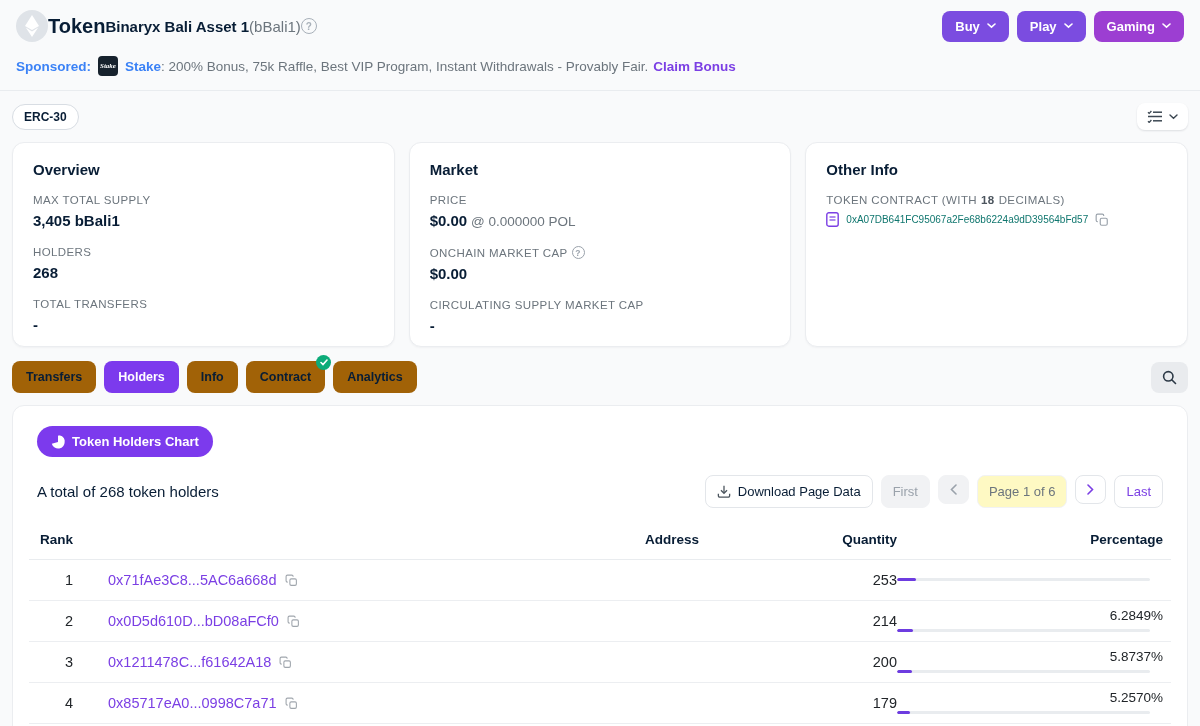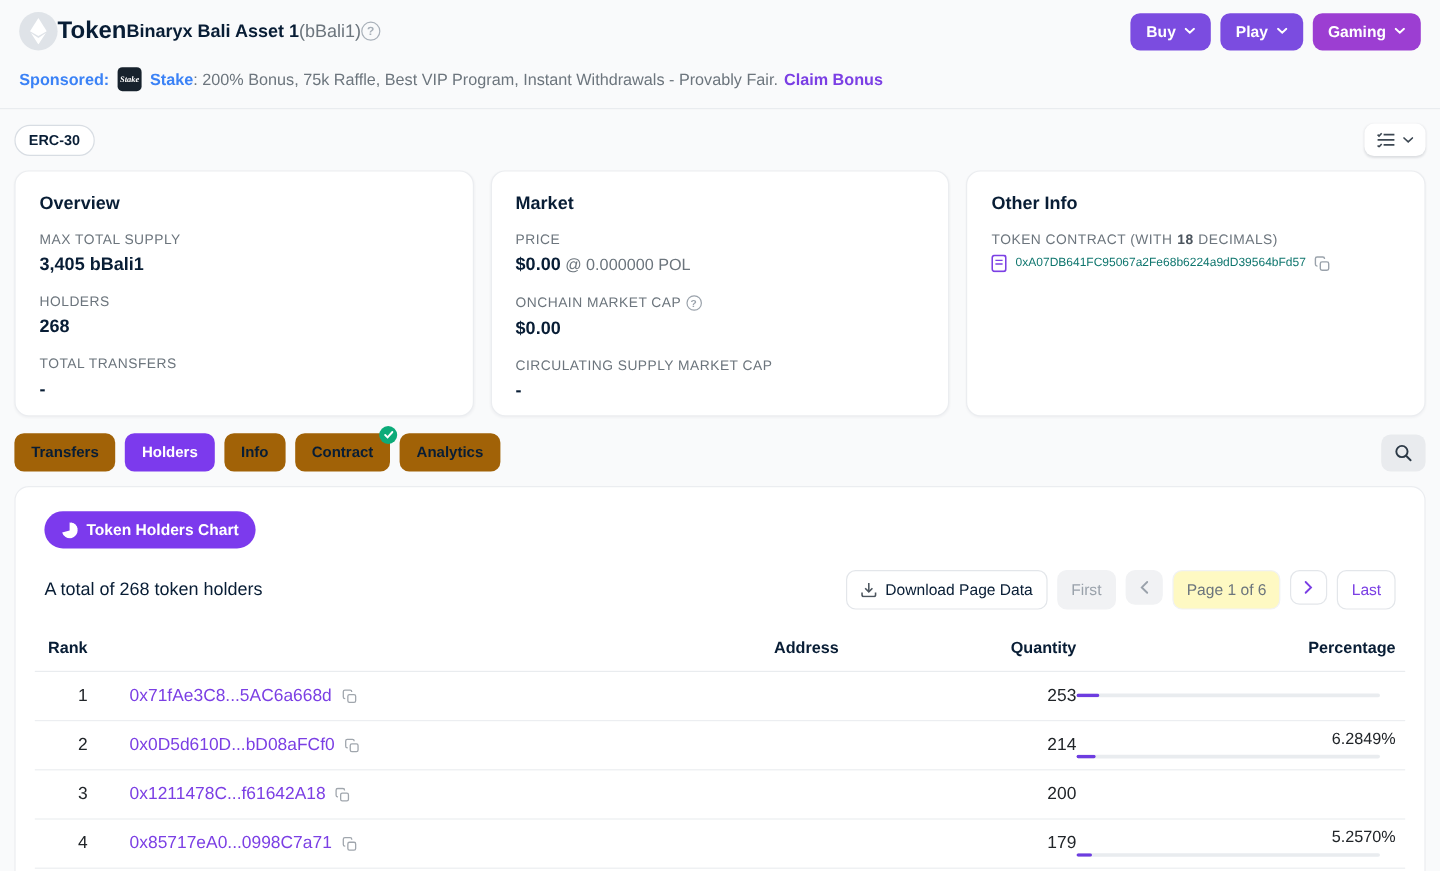--- a/index.html
+++ b/index.html
@@ -333,20 +333,26 @@
     <span class="cell-addr">
       <a>0x1211478C...f61642A18</a>
       <button class="icon-btn-plain">
         <svg width="13" height="13" viewBox="0 0 24 24" fill="none" stroke="#a0a6ad" stroke-width="2">
           <rect x="9" y="9" width="12" height="12" rx="2.5"></rect>
           <path d="M5 15H4.5A2.5 2.5 0 0 1 2 12.5v-8A2.5 2.5 0 0 1 4.5 2h8A2.5 2.5 0 0 1 15 4.5V5"></path>
         </svg>
       </button>
     </span>
     <span class="cell-qty">200</span>
+    <span class="cell-pct">
+      <div class="pct-text">5.8737%</div>
+      <div class="pct-track">
+        <div class="pct-fill" style="width: 5.8737%;"></div>
+      </div>
+    </span>
   </div>
 
   <div class="t-row">
     <span class="cell-rank">4</span>
     <span class="cell-addr">
       <a>0x85717eA0...0998C7a71</a>
       <button class="icon-btn-plain">
         <svg width="13" height="13" viewBox="0 0 24 24" fill="none" stroke="#a0a6ad" stroke-width="2">
           <rect x="9" y="9" width="12" height="12" rx="2.5"></rect>
           <path d="M5 15H4.5A2.5 2.5 0 0 1 2 12.5v-8A2.5 2.5 0 0 1 4.5 2h8A2.5 2.5 0 0 1 15 4.5V5"></path>

